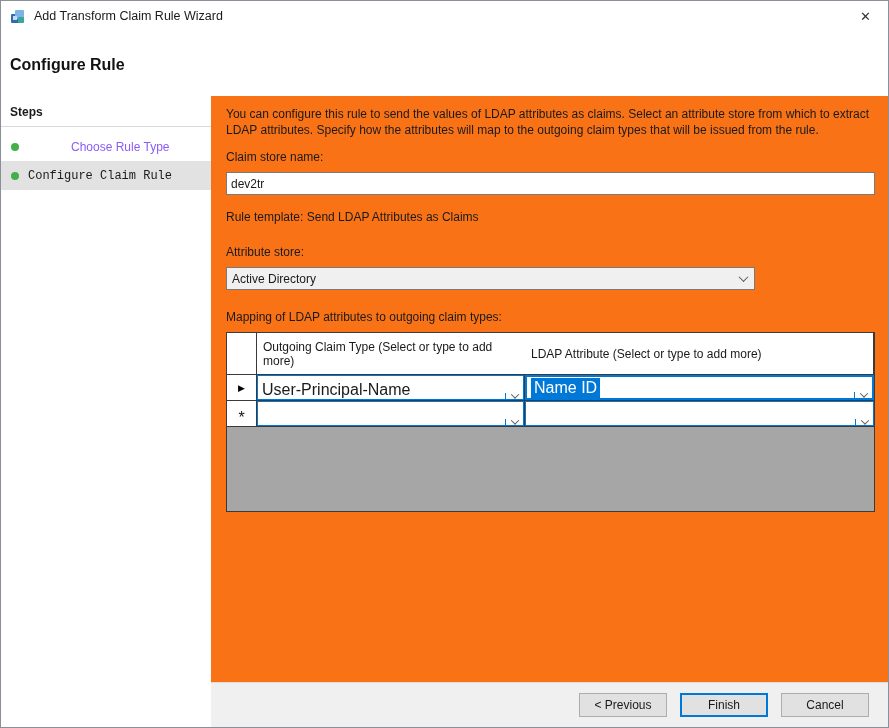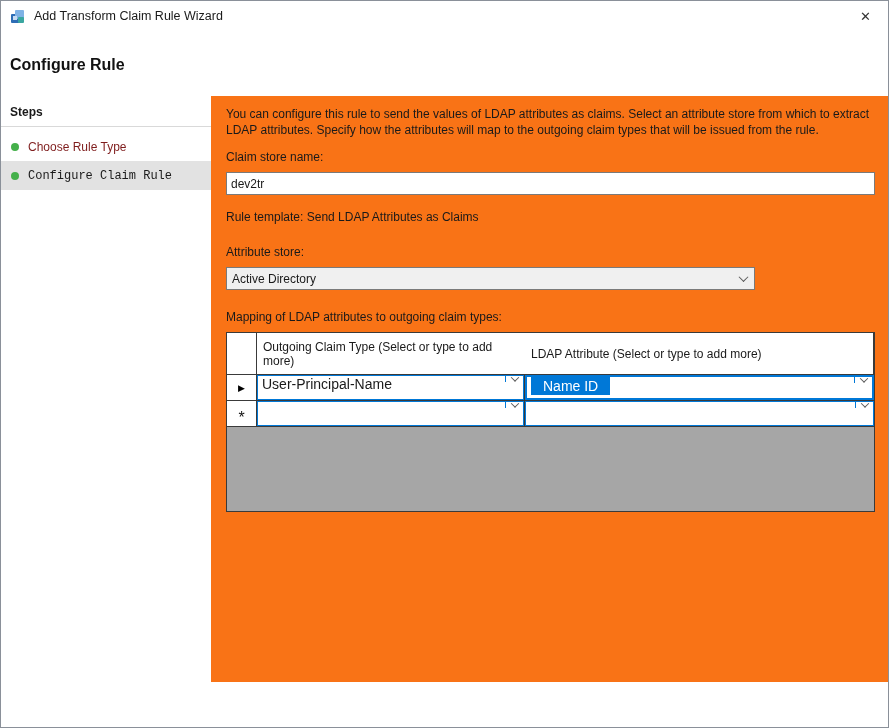--- a/index.html
+++ b/index.html
@@ -29,21 +29,21 @@
   }
   
   .sidebar { position:absolute; top:95px; left:0; bottom:0; width:210px; background:#fff; }
   .steps-header {
     font-size:12px; font-weight:700; color:#1a1a1a;
     padding:9px 0 7px 9px; border-bottom:1px solid #d9d9d9; margin-bottom:5px;
   }
   .step { height:29px; display:flex; align-items:center; gap:9px; padding-left:10px; cursor:default; }
   .step .dot { width:8px; height:8px; border-radius:50%; background:#44b04a; flex:0 0 auto; }
   .step-label { font-size:12px; }
-  .step.done .step-label { color:#7f1d1d; }
+  .step.done .step-label { color:#8b5cf6;margin-left:43px; }
   .step.current { background:#e2e2e2; }
   .step.current .step-label { color:#1a1a1a;font-family:Liberation Mono, monospace; }
   
   .main {
     position:absolute; top:95px; left:210px; right:0; bottom:45px;
     background:#f97316; padding:10px 13px 0 15px; overflow:hidden;
   }
   .desc { font-size:12px; line-height:16px; color:#1a1a1a; margin-bottom:12px; }
   .fld-label { display:block; font-size:12px; color:#1a1a1a; margin-bottom:8px; }
   .text-input {
@@ -69,25 +69,25 @@
   .dg-corner, .dg-h, .dg-rh, .dg-c {
     background:#fff; border-right:1px solid #3a3a3a; border-bottom:1px solid #3a3a3a;
   }
   .dg-h { font-size:12px; color:#1a1a1a; padding:3px 6px; display:flex; align-items:center; line-height:14px; }
   .dg-h.last, .dg-c.last { border-right:none; }
   .dg-rh { display:flex; align-items:center; justify-content:center; }
   .marker-current { font-size:9px; color:#000; }
   .marker-new { font-size:16px; color:#111; position:relative; top:4px; line-height:10px; }
   .combo {
     width:100%; height:100%; background:#fff; border:1px solid #0078d7;
-    display:flex; align-items:flex-start; font-size:14px; cursor:default;
+    display:flex; align-items:flex-end; font-size:16px; cursor:default;
   }
   .combo.focused { border-width:2px; }
   .combo-text { flex:1; display:flex; align-items:center; padding-left:4px; color:#1a1a1a; white-space:nowrap; overflow:hidden; }
-  .combo-text .hl { background:#0078d7; color:#fff; padding:1px 12px; }
+  .combo-text .hl { background:#0078d7; color:#fff; padding:1px 3px; }
   .combo-btn {
     width:18px; display:flex; align-items:center; justify-content:center;
     border-left:1px solid #0078d7; background:#fff;
   }
   .combo-btn .chev { width:6px; height:6px; transform:rotate(45deg) translate(-1px,-1px); }
   .dg-filler { grid-column:1 / -1; background:#a6a6a6; }
   
   .footer {
     position:absolute; left:210px; right:0; bottom:0; height:45px;
     background:#f0f0f0; border-top:1px solid #dcdcdc;
@@ -195,14 +195,19 @@
           <span class="combo-btn">
               <span class="chev"></span>
             </span>
         </div>
       </div>
 
       <div class="dg-filler"></div>
     </div>
   </div>
 
+  <div class="footer">
+    <button class="btn">&lt; Previous</button>
+    <button class="btn default">Finish</button>
+    <button class="btn">Cancel</button>
+  </div>
 
 </div>
 
 </body></html>

